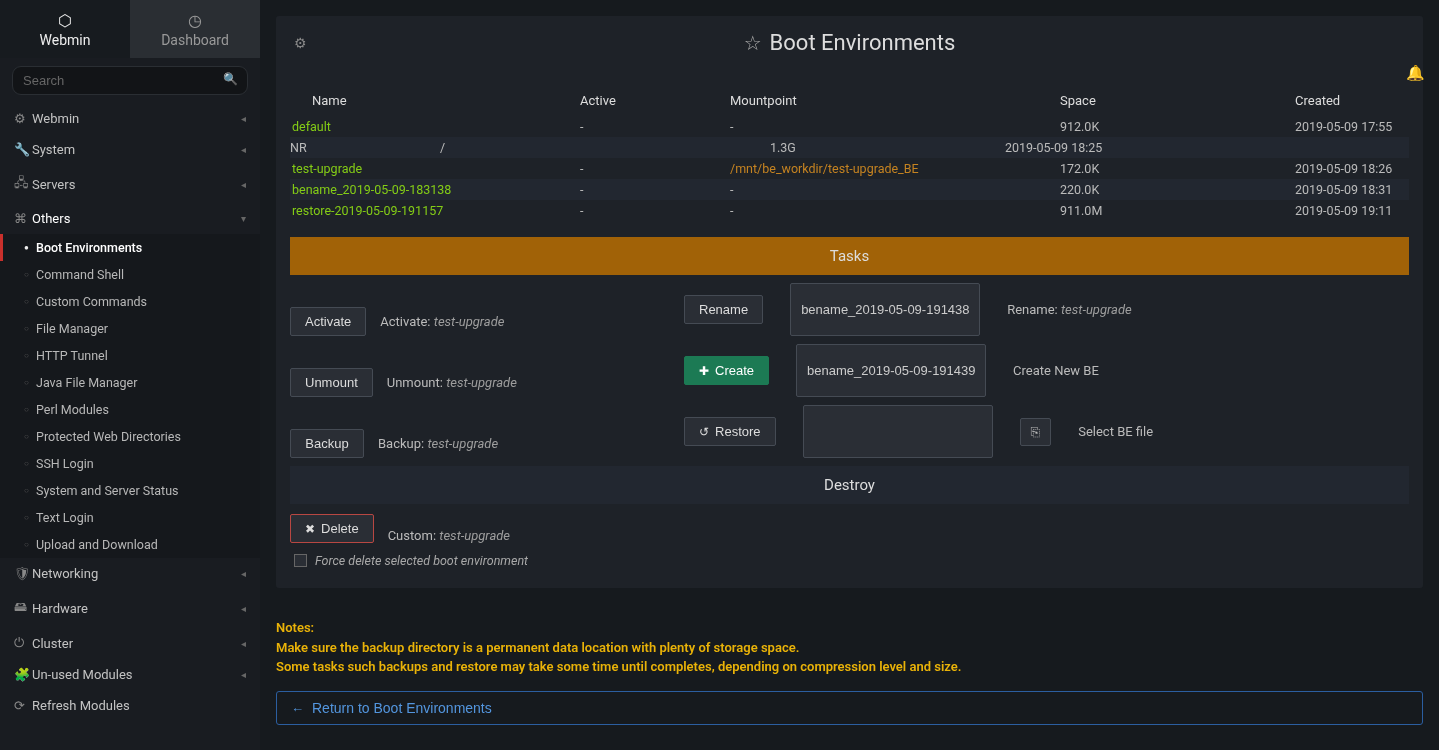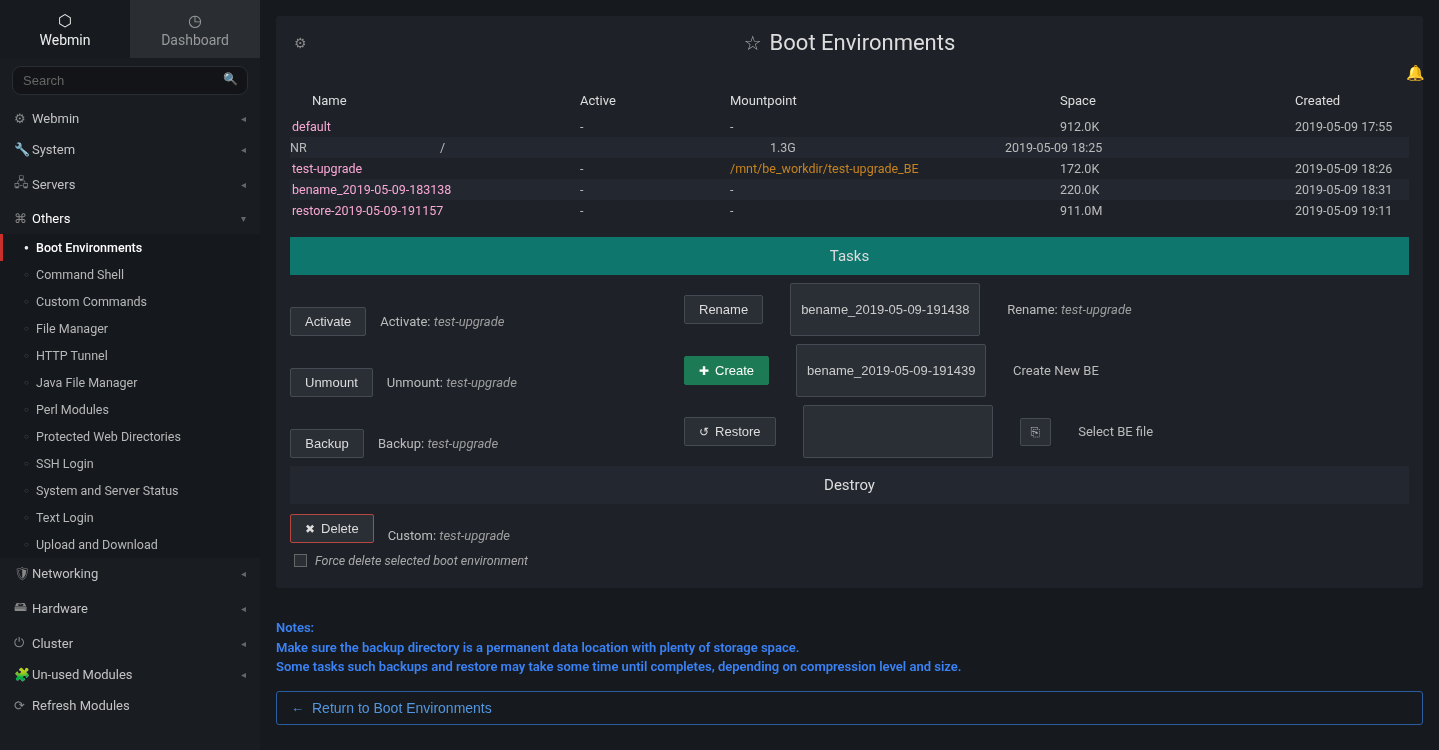--- a/index.html
+++ b/index.html
@@ -37,46 +37,46 @@
 .table{margin:16px 14px}
 .thead{display:flex;padding:8px 0;color:#ddd;font-size:13px}
 .th-name{width:290px;padding-left:22px}
 .th-active{width:150px}
 .th-mount{width:330px}
 .th-space{width:150px;text-align:left}
 .th-created{flex:1;padding-left:85px}
 .tr{display:flex;padding:3px 0;font-size:12.5px}
 .tr:nth-child(even){background:#222730}
 .td-name{width:290px;padding-left:2px}
-.td-name a{color:#f9a8d4;text-decoration:none;cursor:pointer}
+.td-name a{color:#84cc16;text-decoration:none;cursor:pointer}
 .td-active{width:150px;color:#bbb}
 .td-mount{width:330px;color:#bbb}
 .td-mount a{color:#c58321;text-decoration:none}
 .td-space{width:150px;color:#bbb}
 .td-created{flex:1;padding-left:85px;color:#bbb}
 .section-title{text-align:center;color:#ddd;font-size:15px;padding:10px 0;margin:0 14px}
-.section-title.tasks{background:#0f766e}
+.section-title.tasks{background:#a16207}
 .tasks-body{margin:0 14px;padding:4px 0}
 .task-row{display:flex;align-items:flex-end;padding:4px 0;gap:14px}
 .task-col-l{display:flex;align-items:center;width:380px;gap:14px}
 .task-col-r{display:flex;align-items:center;flex:1;gap:27px}
 .btn{background:#2a2e35;border:1px solid #454b54;color:#ddd;padding:6px 14px;border-radius:2px;cursor:pointer;font-size:13px;min-width:74px;text-align:center}
 .btn-create{background:#1c7a54;border-color:#1c7a54;color:#fff;display:flex;align-items:center;gap:6px;justify-content:center}
 .btn-restore{display:flex;align-items:center;gap:6px;justify-content:center}
 .btn-delete{border-color:#b84742;color:#ddd;display:flex;align-items:center;gap:6px;justify-content:center}
 .btn-ico{font-size:12px}
 .task-label{color:#bbb;font-size:13px}
 .task-label em{font-style:italic;color:#9e9e9e}
 .text-input{background:#2a2e35;border:1px solid #454b54;color:#ccc;padding:18px 10px;border-radius:2px;font-size:13px;width:190px}
 .file-btn{background:#2a2e35;border:1px solid #454b54;color:#bbb;padding:6px 10px;border-radius:2px;cursor:pointer;font-size:12px}
 .section-title.destroy{background:#222730}
 .destroy-body{margin:0 14px;padding:6px 0}
 .chk-row{display:flex;align-items:center;gap:8px;padding:6px 4px;font-size:12.5px;color:#a8a8a8;font-style:italic}
 .chk{width:13px;height:13px;border:1px solid #666;background:#2a2e35;cursor:pointer}
-.notes{margin:14px 16px;font-size:13px;color:#3b82f6;font-weight:600;line-height:1.5}
+.notes{margin:14px 16px;font-size:13px;color:#eab308;font-weight:600;line-height:1.5}
 .return-btn{margin:0 16px 16px;background:transparent;border:1px solid #2b5ea0;color:#5396df;padding:8px 14px;border-radius:3px;cursor:pointer;display:inline-flex;align-items:center;gap:8px;font-size:14px}
 .return-btn .arrow{font-size:13px}
 </style>
 </head>
 <body>
 
 <div class="app">
   <div class="sidebar">
     <div class="tabs">
       <div class="tab active">

